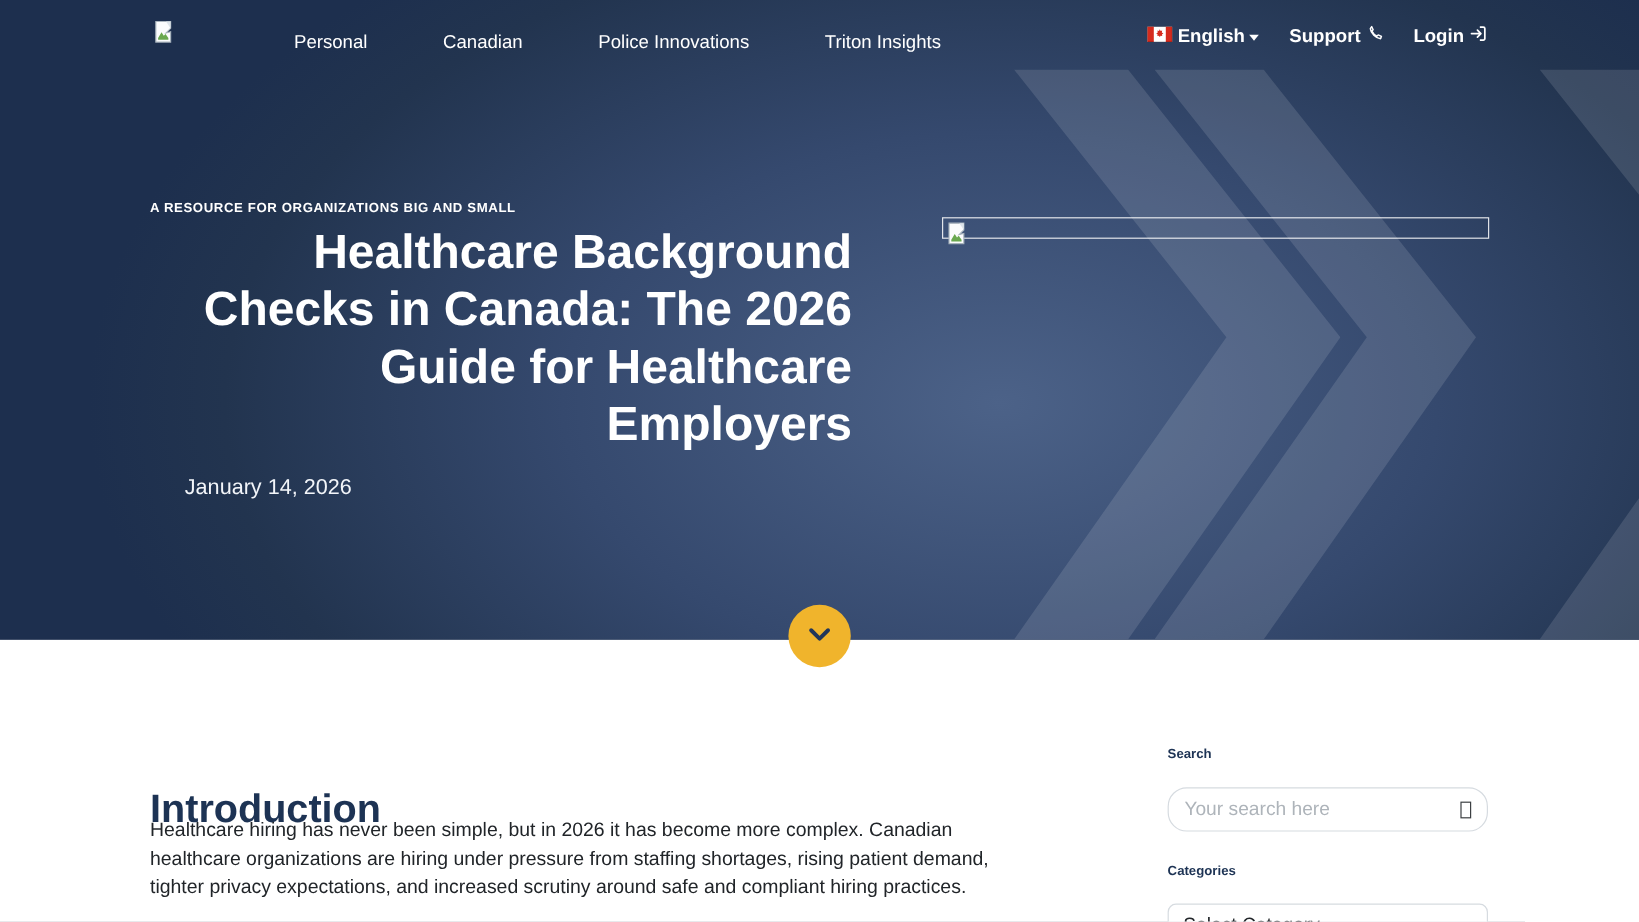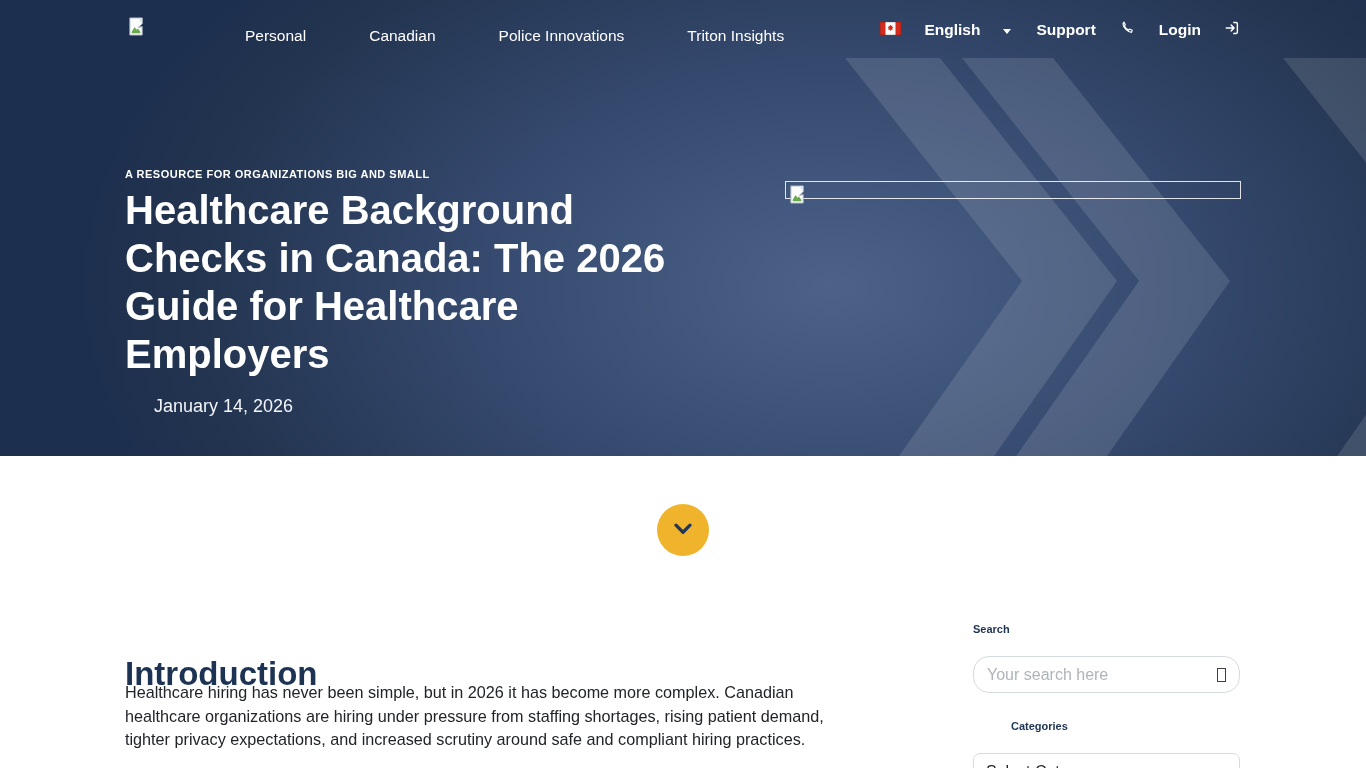--- a/index.html
+++ b/index.html
@@ -1,35 +1,36 @@
 <!DOCTYPE html>
 <html><head>
 <meta charset="utf-8">
 <style>
   * { margin:0; padding:0; box-sizing:border-box; }
   html,body { width:1366px; height:768px; overflow:hidden; background:#ffffff;
               font-family:"Liberation Sans", sans-serif; position:relative; }
 
   
   .hero{
-    position:absolute; left:0; top:0; width:1366px; height:456px; overflow:hidden;
+    position:absolute; left:0; top:0; width:1366px; height:533px; overflow:hidden;
     background:#22334f;
     background-image:radial-gradient(760px 470px at 61% 63%, #4c6288 0%, #35496e 48%, #22344f 85%, #1d2f4e 100%);
+    text-align:right;
   }
   .chev{ position:absolute; inset:0; background:rgba(255,255,255,0.12); }
   .chev1{ clip-path:polygon(845px 58px, 940px 58px, 1117px 281px, 940px 533px, 845px 533px, 1022px 281px); }
   .chev2{ clip-path:polygon(962px 58px, 1053px 58px, 1230px 281px, 1053px 533px, 962px 533px, 1139px 281px); }
   .chev3{ clip-path:polygon(1283px 58px, 1400px 58px, 1577px 281px, 1400px 533px, 1283px 533px, 1460px 281px); }
 
   
   .logo{ position:absolute; left:127px; top:16px; display:block; }
   .main-nav{ position:absolute; left:245px; top:27px; display:flex; gap:63px; }
   .main-nav a{ color:#ffffff; text-decoration:none; font-size:15.5px; white-space:nowrap; }
   .util-nav{ position:absolute; right:126px; top:20px; display:flex; align-items:center; gap:25px; }
-  .util-item{ display:flex; align-items:center; gap:23px; color:#fff; text-decoration:none;
+  .util-item{ display:flex; align-items:center; gap:4px; color:#fff; text-decoration:none;
               font-size:15.5px; font-weight:bold; white-space:nowrap; }
   .caret{ width:0; height:0; border-left:4.5px solid transparent; border-right:4.5px solid transparent;
           border-top:5px solid #ffffff; margin-top:2px; }
   .flag{ display:block; }
 
   
   .eyebrow{ position:absolute; left:125px; top:168px; color:#ffffff; font-size:11px;
             font-weight:bold; letter-spacing:.5px; }
   .hero-title{ position:absolute; left:125px; top:186px; width:585px; color:#ffffff;
                font-size:40px; line-height:48px; font-weight:bold; }
@@ -46,21 +47,21 @@
                justify-content:center; cursor:pointer; z-index:6; }
 
   
   .article-heading{ position:absolute; left:125px; top:620px; color:#1d3354;
                     font-size:33px; font-weight:bold;margin-top:35px; }
   .article-par{ position:absolute; left:125px; top:681px; width:705px; color:#212529;
                 font-size:16.2px; line-height:23.5px; }
 
   .side-h{ position:absolute; color:#1d3354; font-size:11px; font-weight:bold; }
   .side-h.search{ left:973px; top:623px; }
-  .side-h.cats{ left:973px; top:720px;margin-left:38px; }
+  .side-h.cats{ left:973px; top:720px; }
 
   .search-box{ position:absolute; left:973px; top:656px; width:267px; height:37px;
                border:1px solid #d6dbe0; border-radius:16px; background:#fff;
                display:flex; align-items:center; }
   .search-box input{ flex:1; border:none; outline:none; background:transparent;
                      padding:0 0 0 13px; font-size:16px; color:#212529;
                      font-family:"Liberation Sans", sans-serif; }
   .search-box input::placeholder{ color:#aeb4ba; }
   .search-box button{ border:none; background:transparent; width:36px; height:100%;
                       display:flex; align-items:center; justify-content:center; cursor:pointer; }

